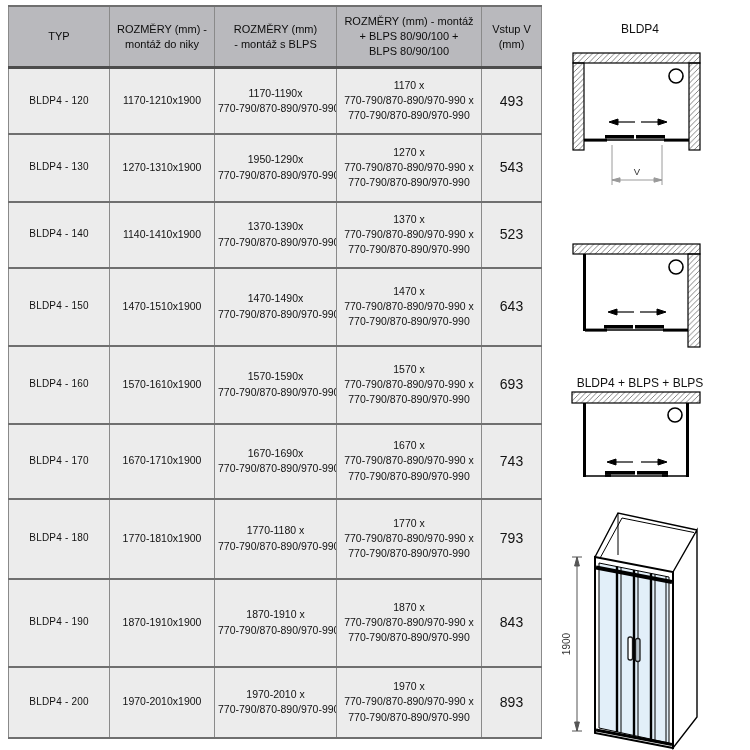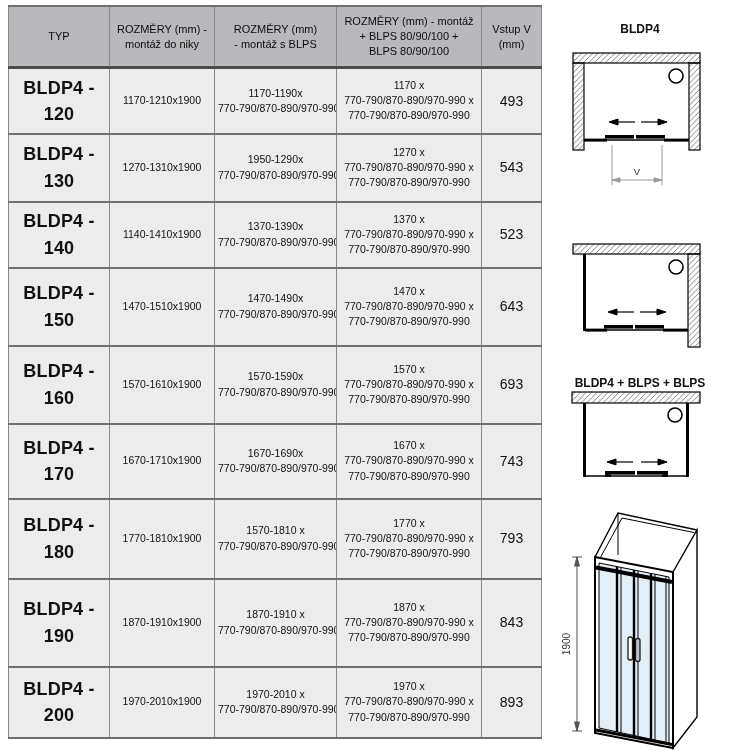--- a/index.html
+++ b/index.html
@@ -14,27 +14,27 @@
       border-bottom:2px solid #6f6f6f;
       text-align:center;vertical-align:middle;
       padding:2px 3px;overflow:hidden;
   }
   #spec-table th{
       background:#b9b9bd;height:55px;font-size:11px;font-weight:normal;
       white-space:pre-line;line-height:1.35;color:#0c0c0c;
       border-bottom:3px solid #4c4c4c;
   }
   #spec-table td{background:#ececec;font-size:10.5px;line-height:1.45;}
-  #spec-table td.typ{font-weight:bold;font-size:18px;letter-spacing:.2px;}
+  #spec-table td.typ{font-weight:normal;font-size:10px;letter-spacing:.2px;}
   #spec-table td.vstup{font-size:14px;}
   .cl{white-space:nowrap;}
 
   
   .dia-label{position:absolute;left:540px;width:200px;text-align:center;
-             font-size:12px;font-weight:700;color:#111;}
+             font-size:12px;font-weight:400;color:#111;}
   .dia-svg{position:absolute;}
   svg{display:block;}
 </style>
 </head>
 <body>
 
 <div id="stage">
 
   <table id="spec-table">
     <colgroup>
@@ -140,21 +140,21 @@
             <div class="cl">1670 x</div>
             <div class="cl">770-790/870-890/970-990 x</div>
             <div class="cl">770-790/870-890/970-990</div>
           </td>
         <td class="vstup">743</td>
       </tr>
       <tr style="height:80px">
         <td class="typ">BLDP4 - 180</td>
         <td>1770-1810x1900</td>
         <td>
-            <div class="cl">1570-1810 x</div>
+            <div class="cl">1770-1180 x</div>
             <div class="cl">770-790/870-890/970-990</div>
           </td>
         <td>
             <div class="cl">1770 x</div>
             <div class="cl">770-790/870-890/970-990 x</div>
             <div class="cl">770-790/870-890/970-990</div>
           </td>
         <td class="vstup">793</td>
       </tr>
       <tr style="height:88px">

